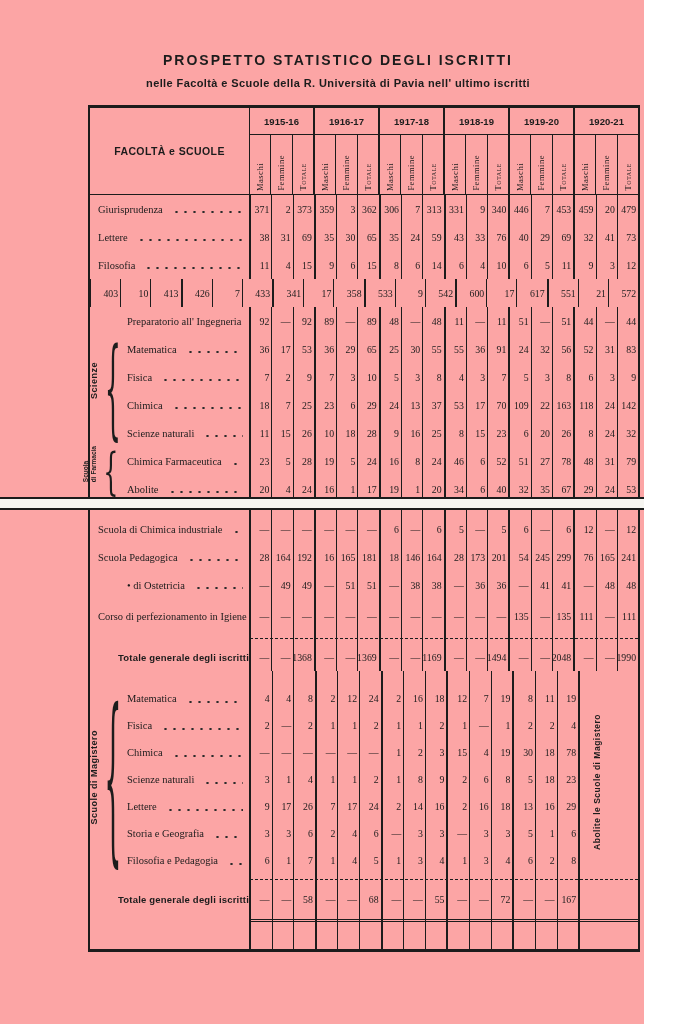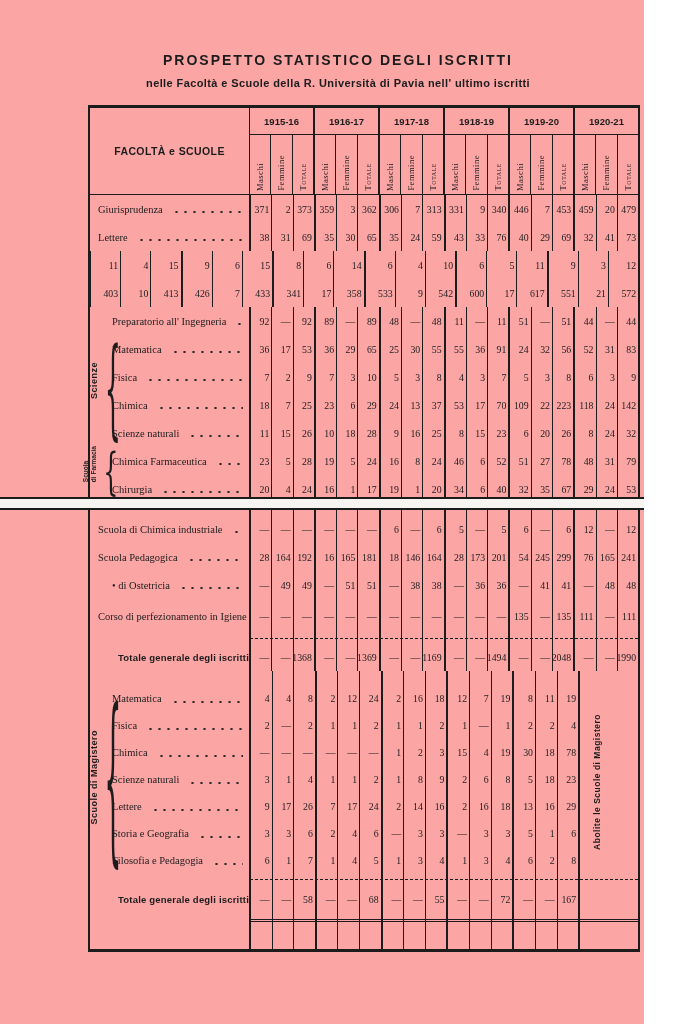--- a/index.html
+++ b/index.html
@@ -30,21 +30,21 @@
   .scell:first-child{border-left:none;}
   .scell.gb{border-left:2px solid #1c1c1c;}
   .vtext{writing-mode:vertical-rl;transform:rotate(180deg);font-size:8.5px;letter-spacing:.5px;}
   .vtext.sc{font-variant:small-caps;font-size:9px;}
   .row{display:flex;}
   .r1,.r2,.rt{height:28px;} .r2b{height:34px;} .rm{height:27px;} .rmt{height:30px;}
   .sp1{height:12px;} .sp2{height:14px;} .sp3{height:25px;} .rh{height:10px;}
   .row.rl{position:relative;}
   .lab{width:160px;box-sizing:border-box;border-right:1.5px solid #1c1c1c;display:flex;
        align-items:center;font-size:10.5px;padding-left:8px;white-space:nowrap;overflow:hidden;}
-  .lab.i1{padding-left:22px;}
+  .lab.i1{padding-left:37px;}
   .lab.bold{font-family:"Liberation Sans",sans-serif;font-weight:bold;font-size:9.5px;
        justify-content:flex-end;padding-left:4px;letter-spacing:.2px;}
   .leader{flex:1;height:4px;margin:6px 6px 0 9px;align-self:center;
        background-image:radial-gradient(circle,#2b2b2b 1px,transparent 1.3px);
        background-size:9px 4px;background-repeat:repeat-x;background-position:left center;min-width:4px;}
   .c{flex:1;display:flex;align-items:center;justify-content:flex-end;min-width:0;
      padding-right:2px;border-left:1px solid #1c1c1c;font-size:9.8px;box-sizing:border-box;}
   .c.gb{border-left-width:2px;}
   .c.merged{flex:3;border-left:2px solid #1c1c1c;}
   .line{position:absolute;left:160px;right:0;top:45%;border-top:1.5px dashed #1c1c1c;}
@@ -185,20 +185,24 @@
           <div class="c">33</div>
           <div class="c">76</div>
           <div class="c gb">40</div>
           <div class="c">29</div>
           <div class="c">69</div>
           <div class="c gb">32</div>
           <div class="c">41</div>
           <div class="c">73</div>
         </div>
         <div class="row r1">
+          <div class="lab">
+            <div class="labtext">Filosofia</div>
+            <div class="leader"></div>
+          </div>
           <div class="c">11</div>
           <div class="c">4</div>
           <div class="c">15</div>
           <div class="c gb">9</div>
           <div class="c">6</div>
           <div class="c">15</div>
           <div class="c gb">8</div>
           <div class="c">6</div>
           <div class="c">14</div>
           <div class="c gb">6</div>
@@ -315,21 +319,21 @@
           <div class="c">6</div>
           <div class="c">29</div>
           <div class="c gb">24</div>
           <div class="c">13</div>
           <div class="c">37</div>
           <div class="c gb">53</div>
           <div class="c">17</div>
           <div class="c">70</div>
           <div class="c gb">109</div>
           <div class="c">22</div>
-          <div class="c">223</div>
+          <div class="c">163</div>
           <div class="c gb">118</div>
           <div class="c">24</div>
           <div class="c">142</div>
         </div>
         <div class="row r1">
           <div class="lab i1">
             <div class="labtext">Scienze naturali</div>
             <div class="leader"></div>
           </div>
           <div class="c">11</div>
@@ -370,21 +374,21 @@
           <div class="c">52</div>
           <div class="c gb">51</div>
           <div class="c">27</div>
           <div class="c">78</div>
           <div class="c gb">48</div>
           <div class="c">31</div>
           <div class="c">79</div>
         </div>
         <div class="row r1">
           <div class="lab i1">
-            <div class="labtext">Chirurgia</div>
+            <div class="labtext">Abolite</div>
             <div class="leader"></div>
           </div>
           <div class="c">20</div>
           <div class="c">4</div>
           <div class="c">24</div>
           <div class="c gb">16</div>
           <div class="c">1</div>
           <div class="c">17</div>
           <div class="c gb">19</div>
           <div class="c">1</div>

